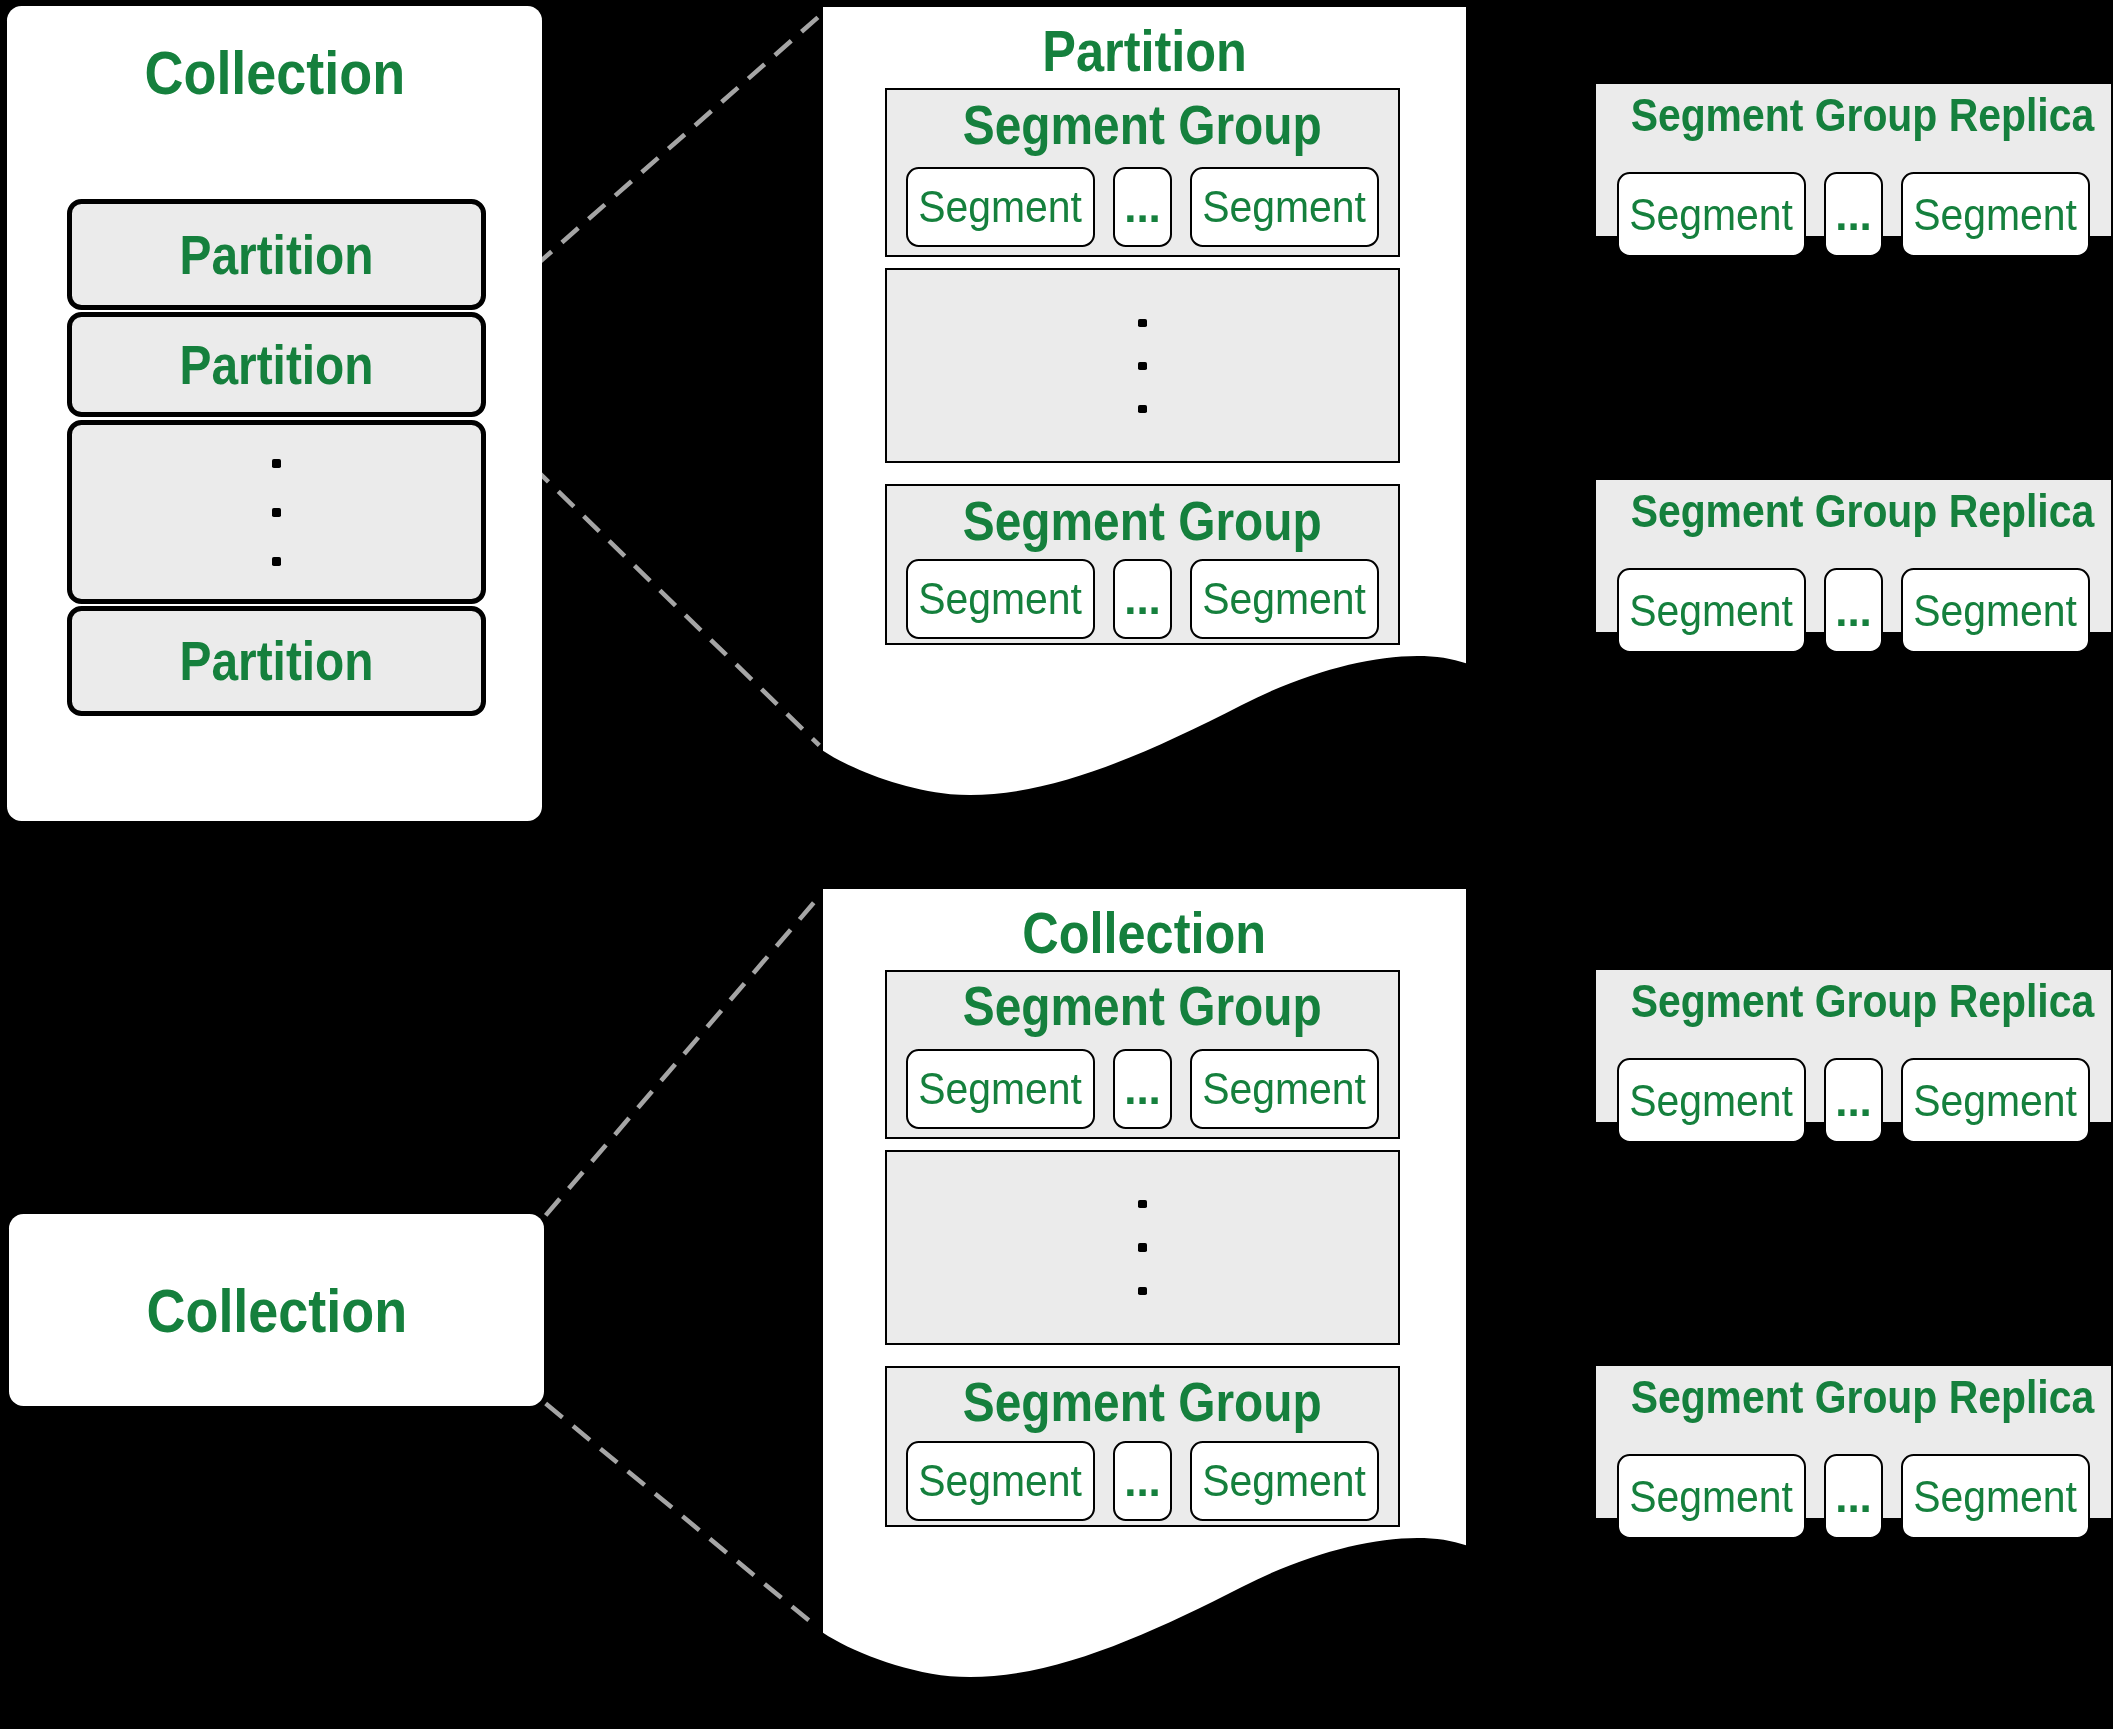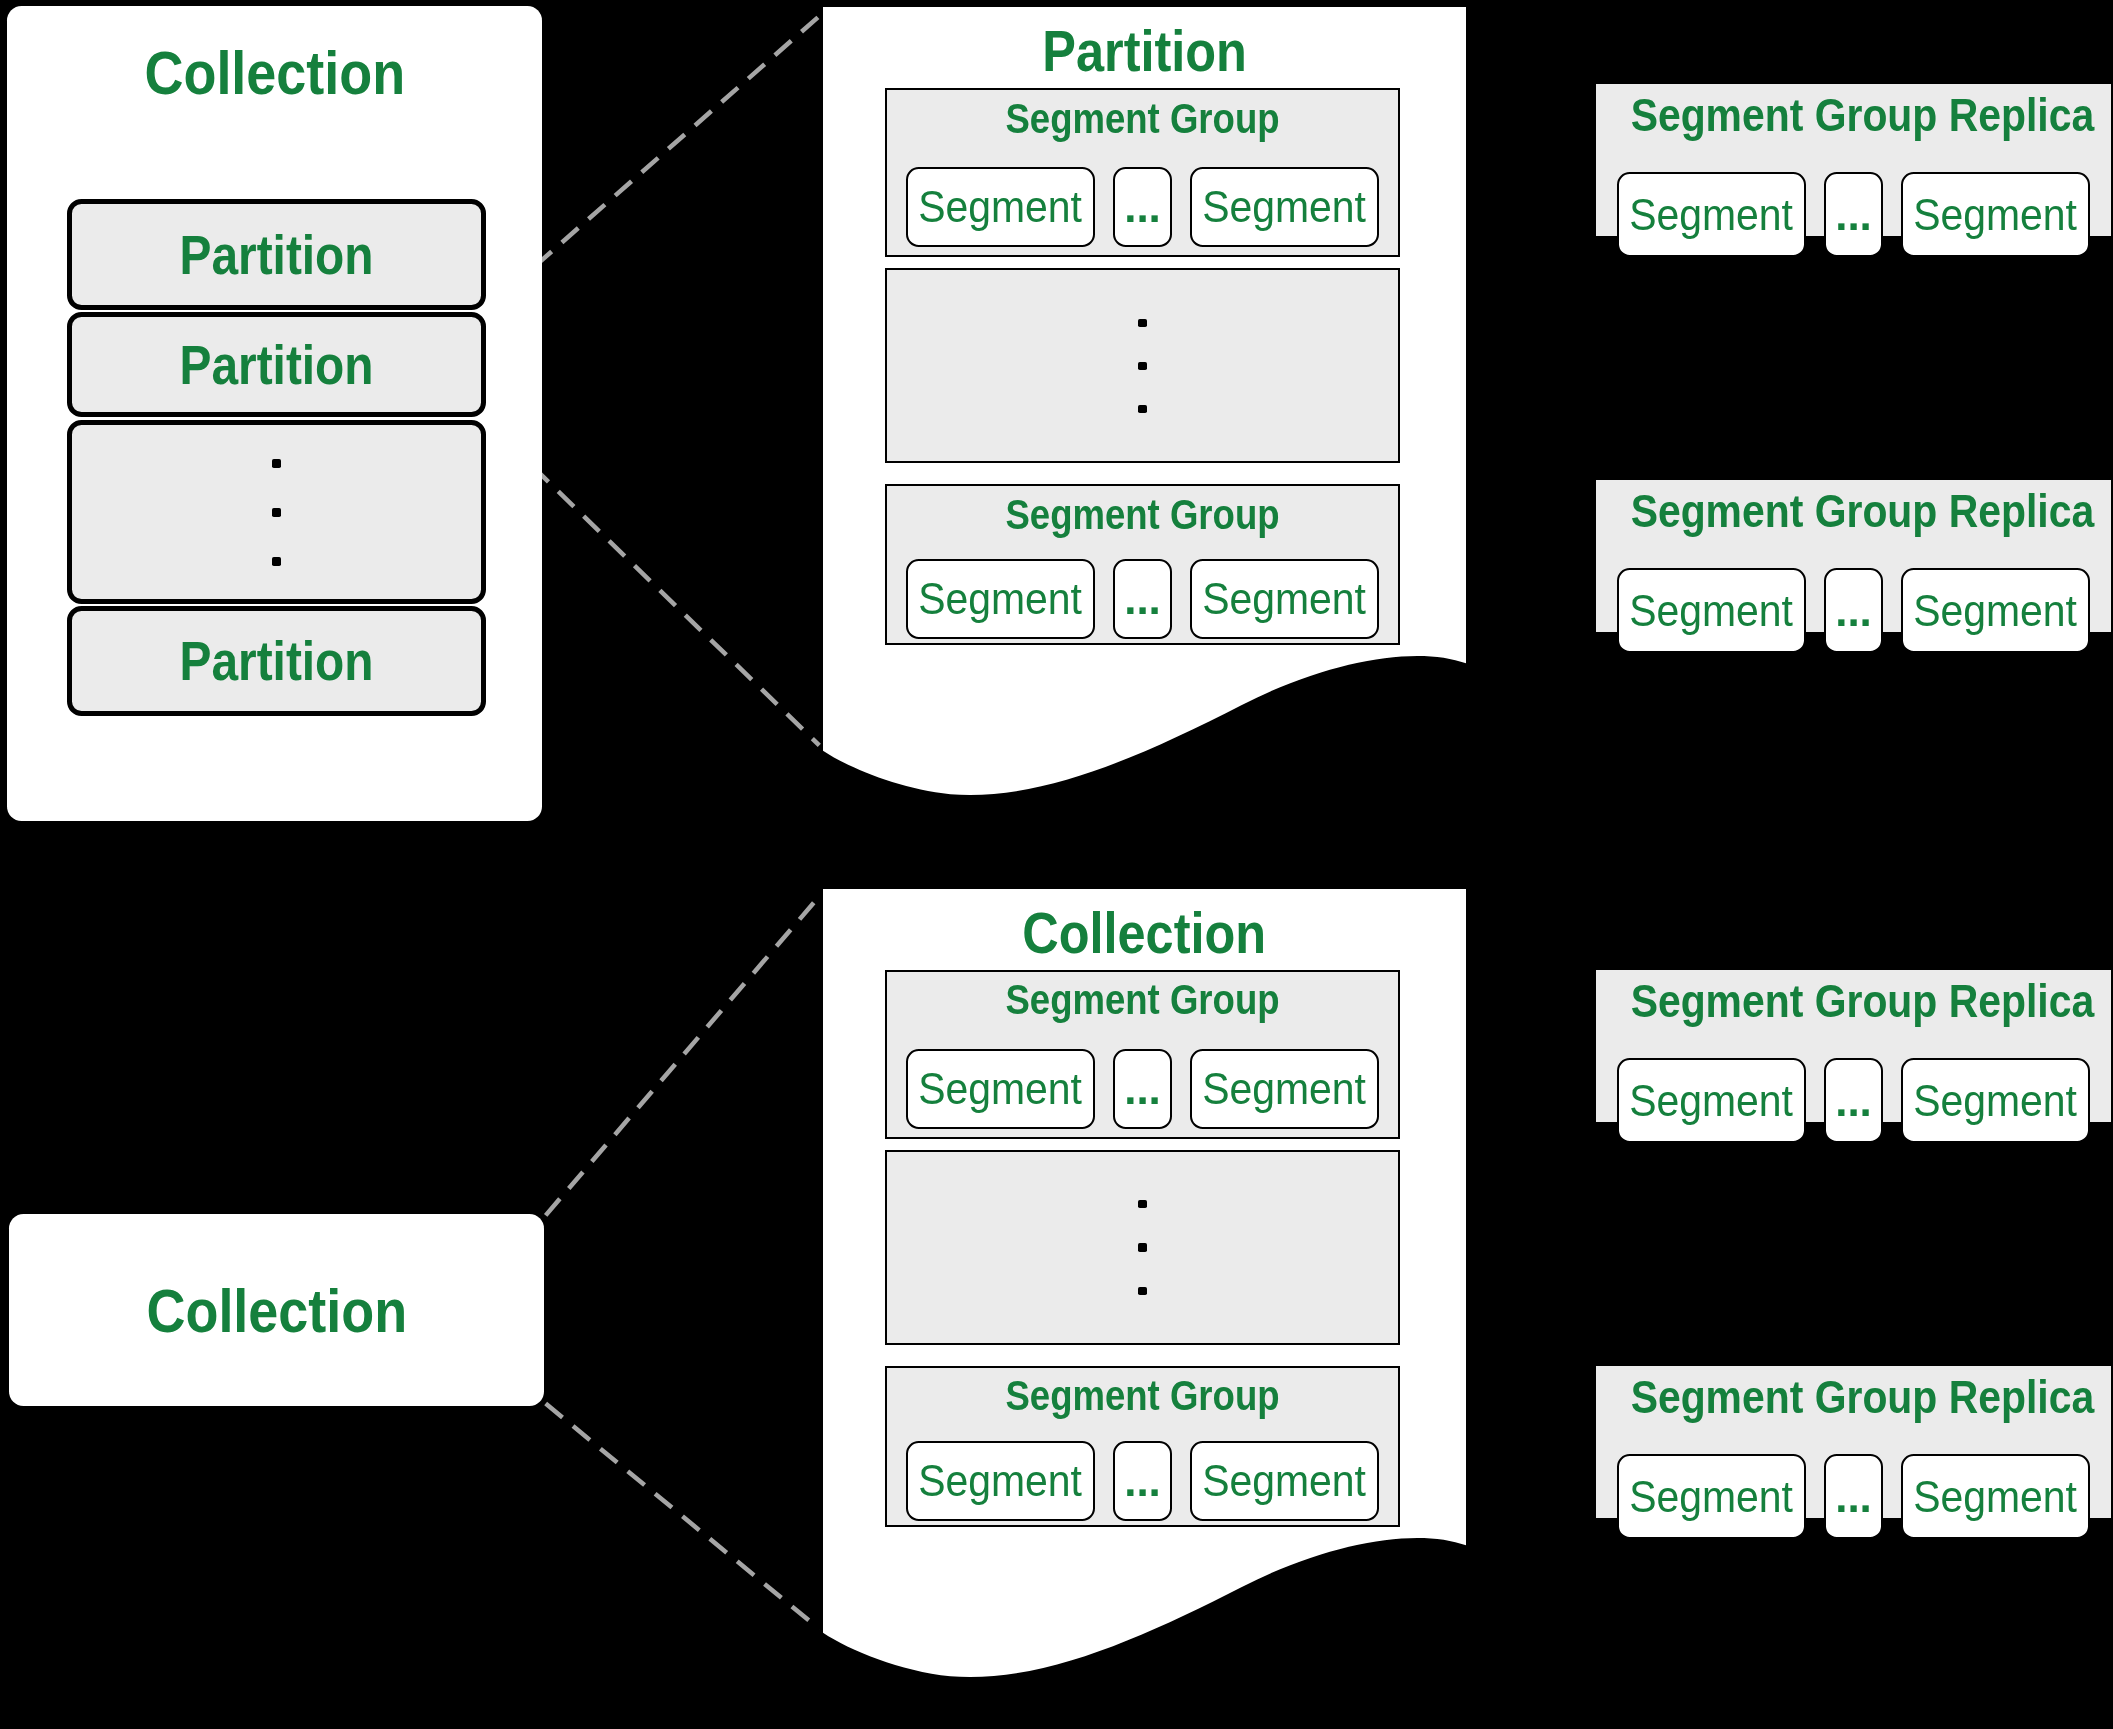--- a/index.html
+++ b/index.html
@@ -34,21 +34,21 @@
   .doc-title{
     position:absolute;left:0;right:0;top:14.5px;text-align:center;
     font-weight:bold;font-size:58px;line-height:1;
   }
   .sg{
     position:absolute;left:62px;width:515px;box-sizing:border-box;
     background:#ebebeb;border:2.7px solid #000;
   }
   .sg-title{
     position:absolute;left:0;right:0;top:7.3px;text-align:center;
-    font-weight:bold;font-size:42px;line-height:1;
+    font-weight:bold;font-size:55px;line-height:1;
   }
   .pill-row{
     position:absolute;left:0;right:0;display:flex;justify-content:center;gap:18px;
   }
   .pill{
     box-sizing:border-box;background:#fff;border:2.7px solid #000;border-radius:12.7px;
     display:flex;align-items:center;justify-content:center;
     font-size:44px;line-height:1;
   }
   .pill.seg{width:189px;}

